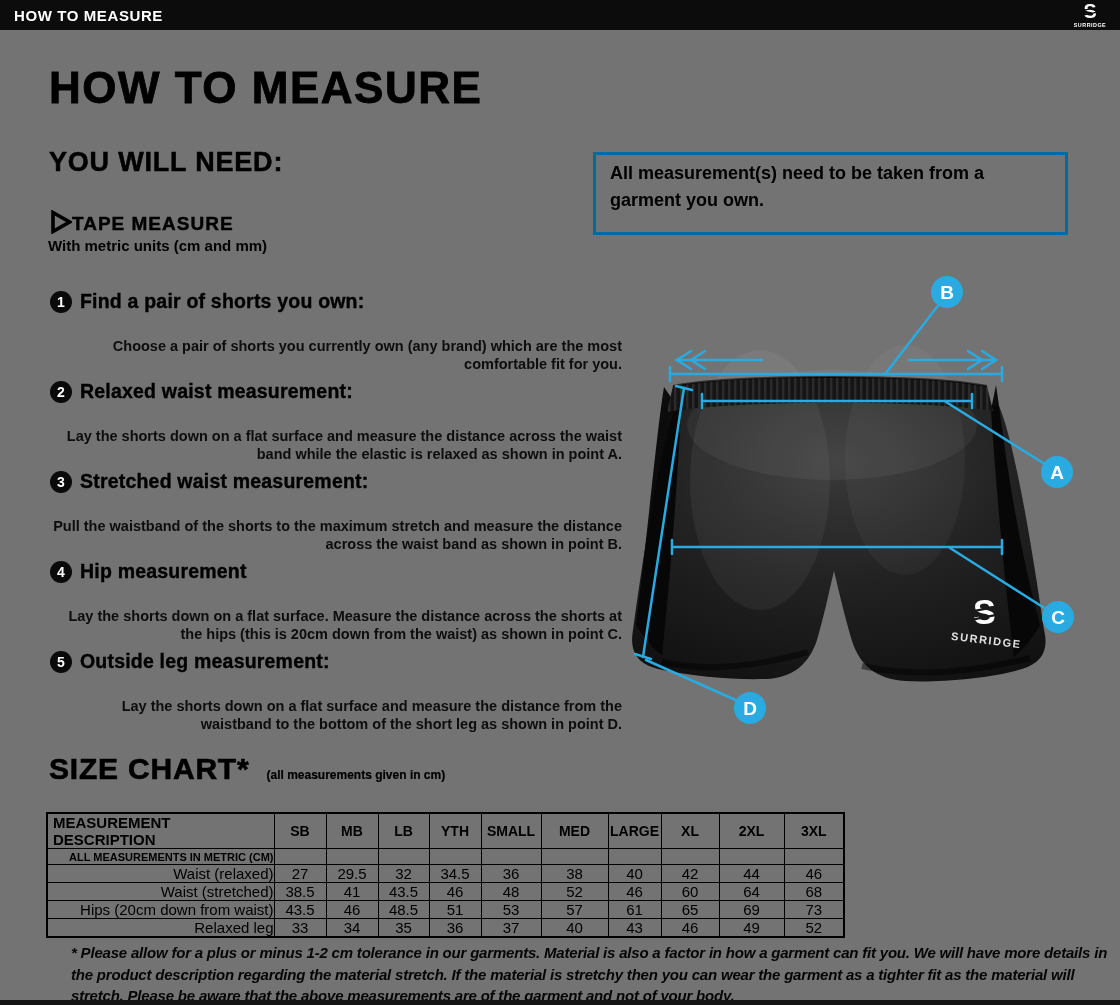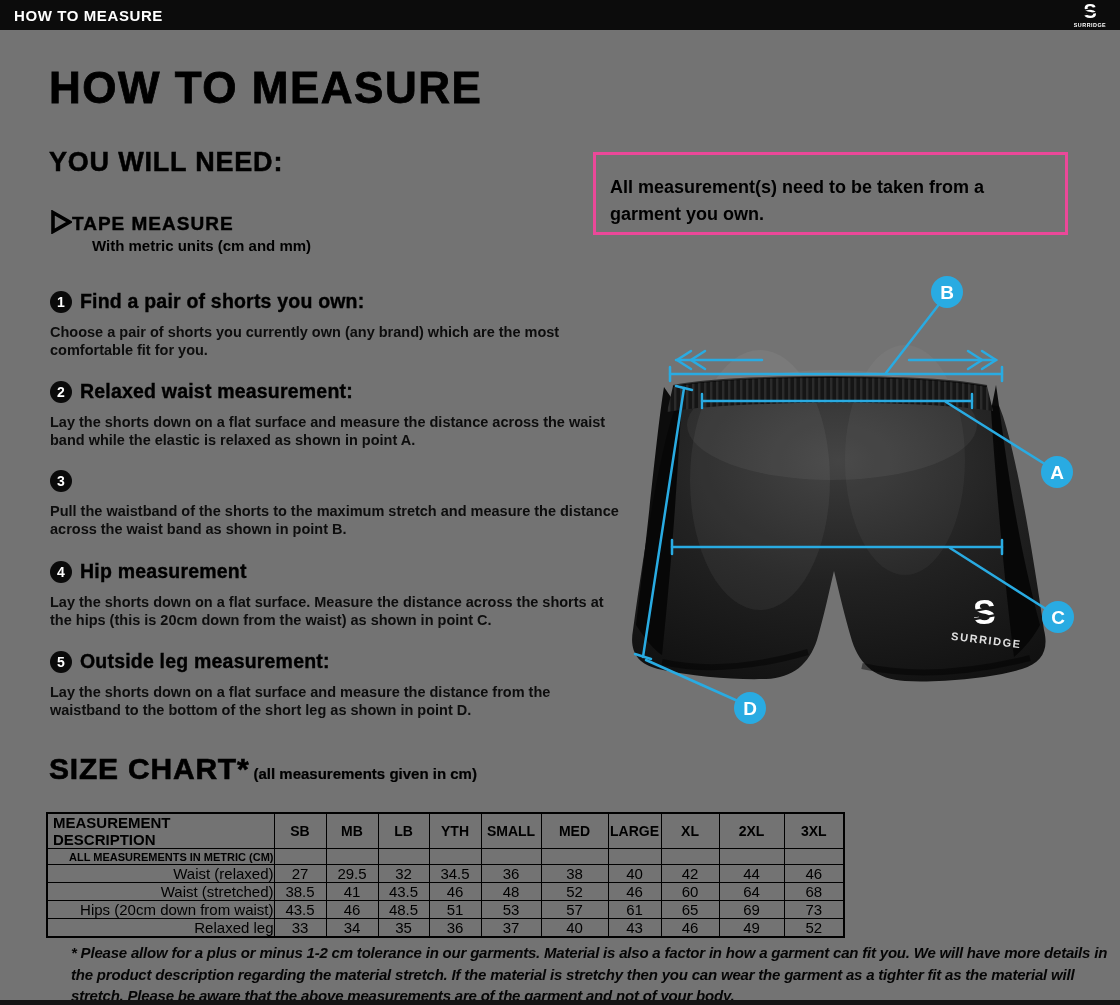--- a/index.html
+++ b/index.html
@@ -32,54 +32,54 @@
     font-size:27px; font-weight:bold; letter-spacing:0.8px;
     -webkit-text-stroke:0.5px #000;
   }
   .tape-row {
     position:absolute; left:50px; top:210px;
     display:flex; align-items:center; 
   }
   .tape-label { font-size:19px; font-weight:bold; letter-spacing:1px; -webkit-text-stroke:0.4px #000; }
   .tape-note {
     position:absolute; left:48px; top:237px;
-    font-size:15px; font-weight:bold;margin-left:44px;
+    font-size:15px; font-weight:bold;
   }
 
   
   .note-box {
     position:absolute; left:593px; top:152px; width:475px; height:83px;
-    border:3px solid #ec4899; padding:19px 14px;
+    border:3px solid #0369a1; padding:5px 14px;
     font-size:18px; font-weight:bold; line-height:27px;
   }
 
   
   .steps { position:absolute; left:50px; top:285px; width:580px; }
   .step { height:90px; padding-top:5px; }
   .step-head { display:flex; align-items:center; gap:8px; }
   .badge {
     flex:0 0 auto; width:22px; height:22px; border-radius:50%;
     background:#0a0a0a; color:#fff; font-size:14px; font-weight:bold;
     display:flex; align-items:center; justify-content:center;
   }
   .step-title { font-size:19.5px; font-weight:bold; letter-spacing:0.2px; -webkit-text-stroke:0.35px #000; }
   .step-body {
-    margin-top:10px; width:572px;
-    font-size:14.5px; font-weight:bold; line-height:18px; color:#0d0d0d;
+    margin-top:24px; width:572px;
+    font-size:14.5px; font-weight:bold; line-height:18px; color:#0d0d0d;text-align:right;
   }
 
   
   .diagram { position:absolute; left:620px; top:265px; width:480px; height:460px; }
 
   
   .size-chart-title {
     position:absolute; left:49px; top:752px;
     font-size:30px; font-weight:bold; letter-spacing:0.8px; -webkit-text-stroke:0.6px #000;
   }
-  .size-chart-sub { font-size:15px; font-weight:bold; letter-spacing:0; -webkit-text-stroke:0.2px #000; margin-left:4px; }
+  .size-chart-sub { font-size:12px; font-weight:bold; letter-spacing:0; -webkit-text-stroke:0.2px #000; margin-left:17px; }
   .size-table {
     position:absolute; left:46px; top:812px;
     border-collapse:collapse; table-layout:fixed; border:2px solid #000;
   }
   .size-table th, .size-table td { border:1.5px solid #000; padding:0; }
   .size-table thead th { height:21px; font-size:14px; font-weight:bold; text-align:center; }
   .size-table thead th.desc { font-size:15px; text-align:left; padding-left:5px;margin-left:28px; }
   .size-table tr.metric-row td { height:16px; font-size:11px; font-weight:bold; text-align:left; padding-left:5px; }
   .size-table tbody td { height:17px; font-size:15px; font-weight:normal; text-align:center; }
   .size-table tbody td.desc { text-align:right; padding-left:5px; }
@@ -160,20 +160,21 @@
       <div class="step">
         <div class="step-head">
           <span class="badge">2</span>
           <span class="step-title">Relaxed waist measurement:</span>
         </div>
         <div class="step-body">Lay the shorts down on a flat surface and measure the distance across the waist band while the elastic is relaxed as shown in point A.</div>
       </div>
       <div class="step">
         <div class="step-head">
           <span class="badge">3</span>
+          <span class="step-title">Stretched waist measurement:</span>
         </div>
         <div class="step-body">Pull the waistband of the shorts to the maximum stretch and measure the distance across the waist band as shown in point B.</div>
       </div>
       <div class="step">
         <div class="step-head">
           <span class="badge">4</span>
           <span class="step-title">Hip measurement</span>
         </div>
         <div class="step-body">Lay the shorts down on a flat surface. Measure the distance across the shorts at the hips (this is 20cm down from the waist)  as shown in point C.</div>
       </div>

